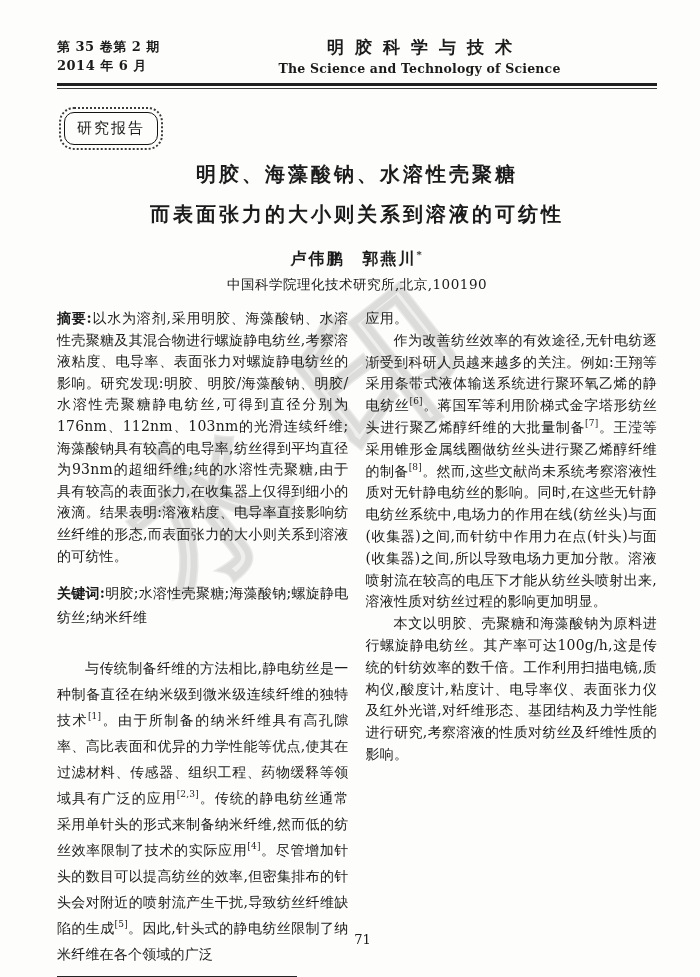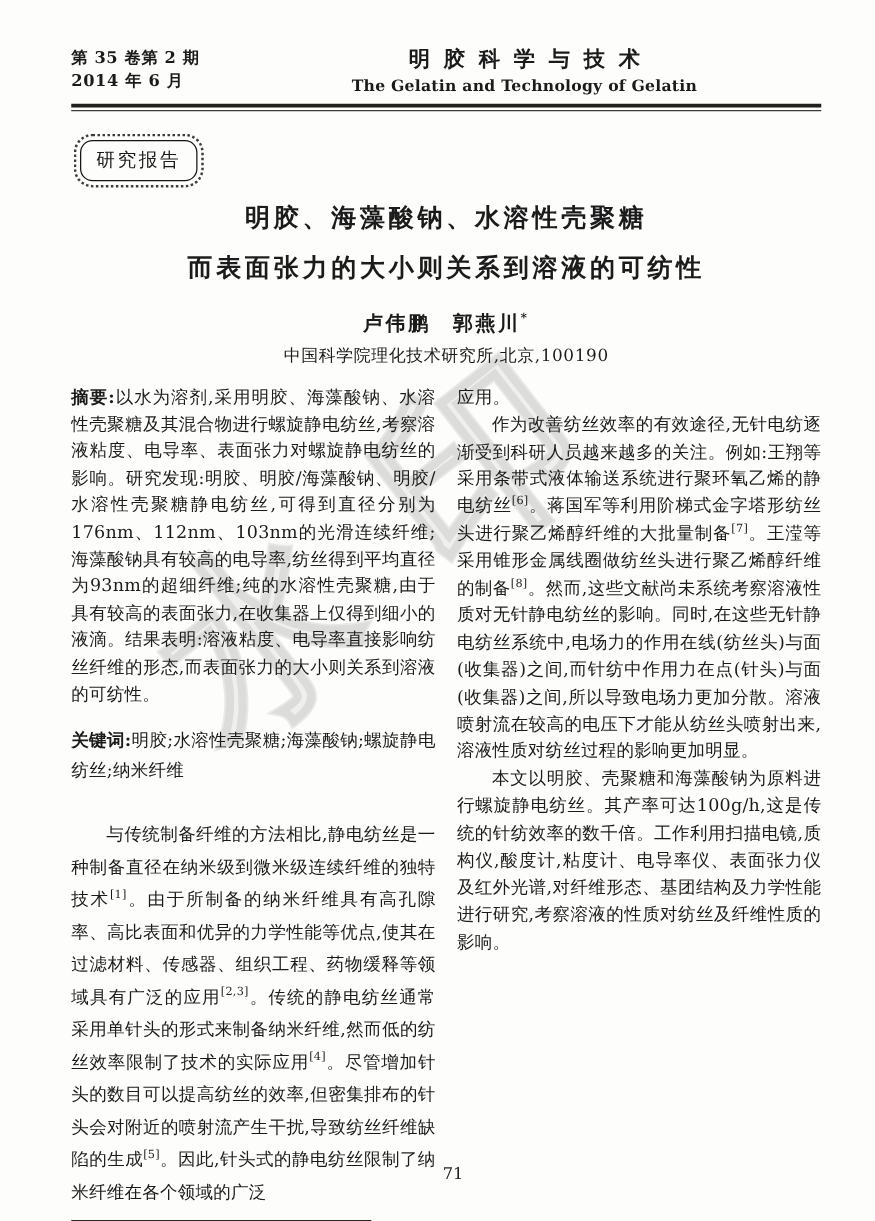--- a/index.html
+++ b/index.html
@@ -73,21 +73,21 @@
   <div class="watermark">水印</div>
 
   <div class="content">
     <header class="jheader">
       <div class="jh-left">
         <div>第 35 卷第 2 期</div>
         <div>2014 年 6 月</div>
       </div>
       <div class="jh-center">
         <div class="jh-cn">明胶科学与技术</div>
-        <div class="jh-en">The Gelatin and Technology of Gelatin</div>
+        <div class="jh-en">The Science and Technology of Science</div>
       </div>
     </header>
 
     <div class="jrule"></div>
 
     <div class="badge">
       <span>研究报告</span>
     </div>
 
     <h1 class="title">

